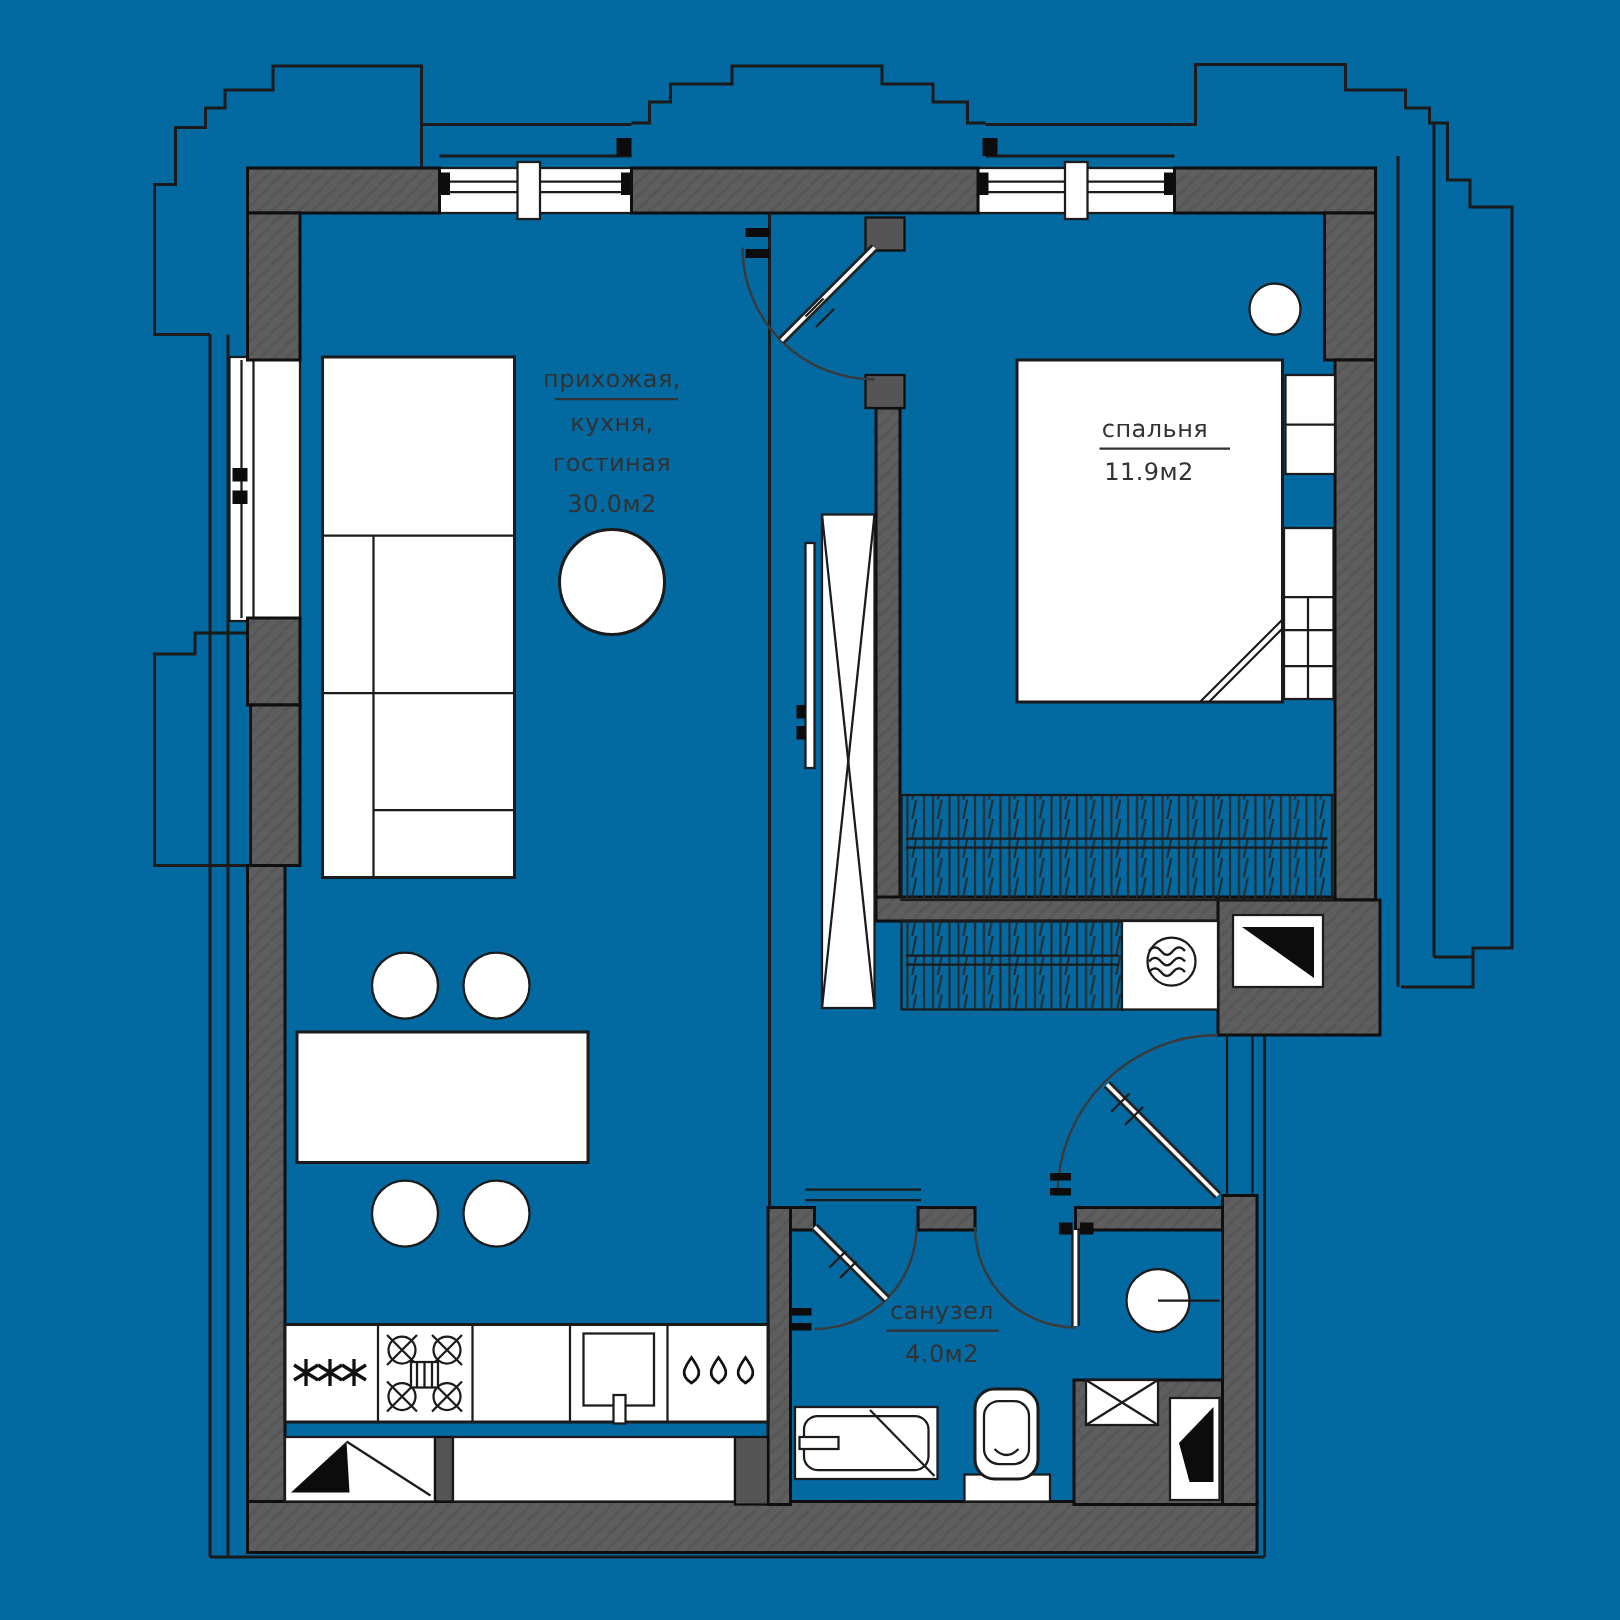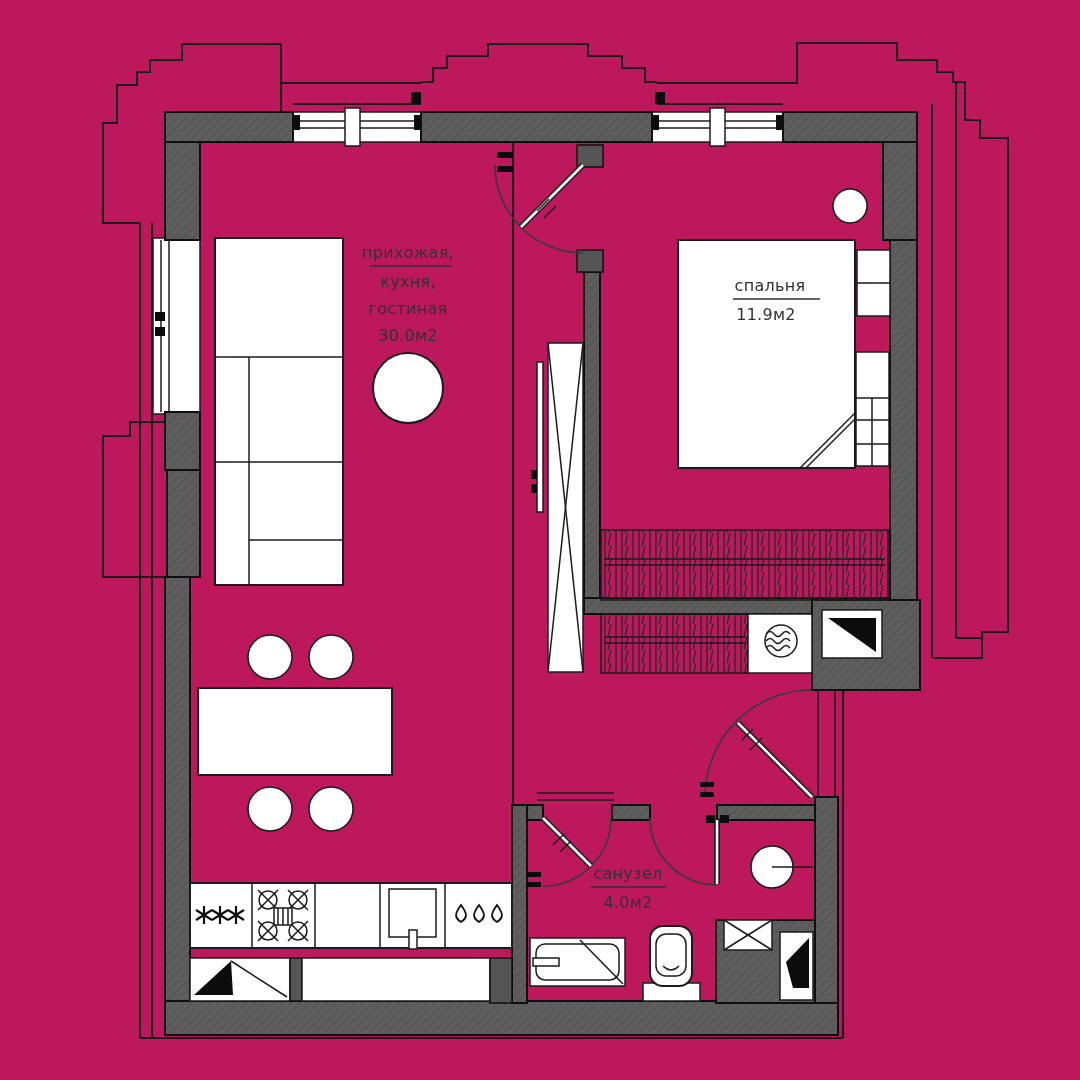--- a/index.html
+++ b/index.html
@@ -1,16 +1,16 @@
 <!DOCTYPE html>
 <html><head>
 <meta charset="utf-8">
 <style>
   html,body{margin:0;padding:0;background:#fff;}
-  .stage{width:1080px;height:1080px;position:relative;background:#be185d;overflow:hidden;}
+  .stage{width:1080px;height:1080px;position:relative;background:#0369a1;overflow:hidden;}
   svg{position:absolute;left:0;top:0;}
   .thin{stroke:#1b1b1b;stroke-width:2;fill:none;}
   .thin15{stroke:#1b1b1b;stroke-width:1.5;fill:none;}
   .wall{fill:url(#wtex);stroke:#0f0f0f;stroke-width:2;}
   .wFill{fill:#555;stroke:#0f0f0f;stroke-width:1.5;}
   .furn{fill:#fff;stroke:#1b1b1b;stroke-width:2;}
   .furnThin{fill:#fff;stroke:#1b1b1b;stroke-width:1.5;}
   .blk{fill:#0c0c0c;stroke:none;}
   .arc{stroke:#3a3a3a;stroke-width:1.6;fill:none;}
   .leafO{stroke:#222;stroke-width:6;fill:none;}

